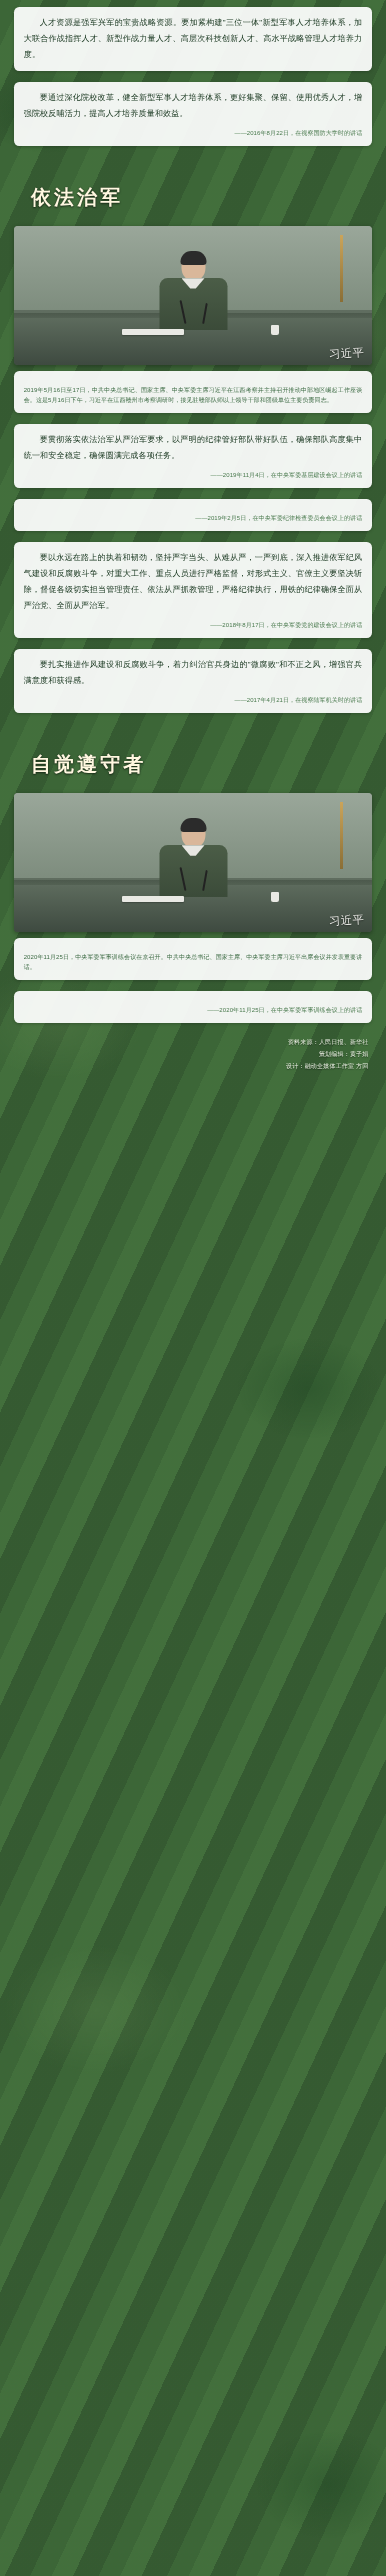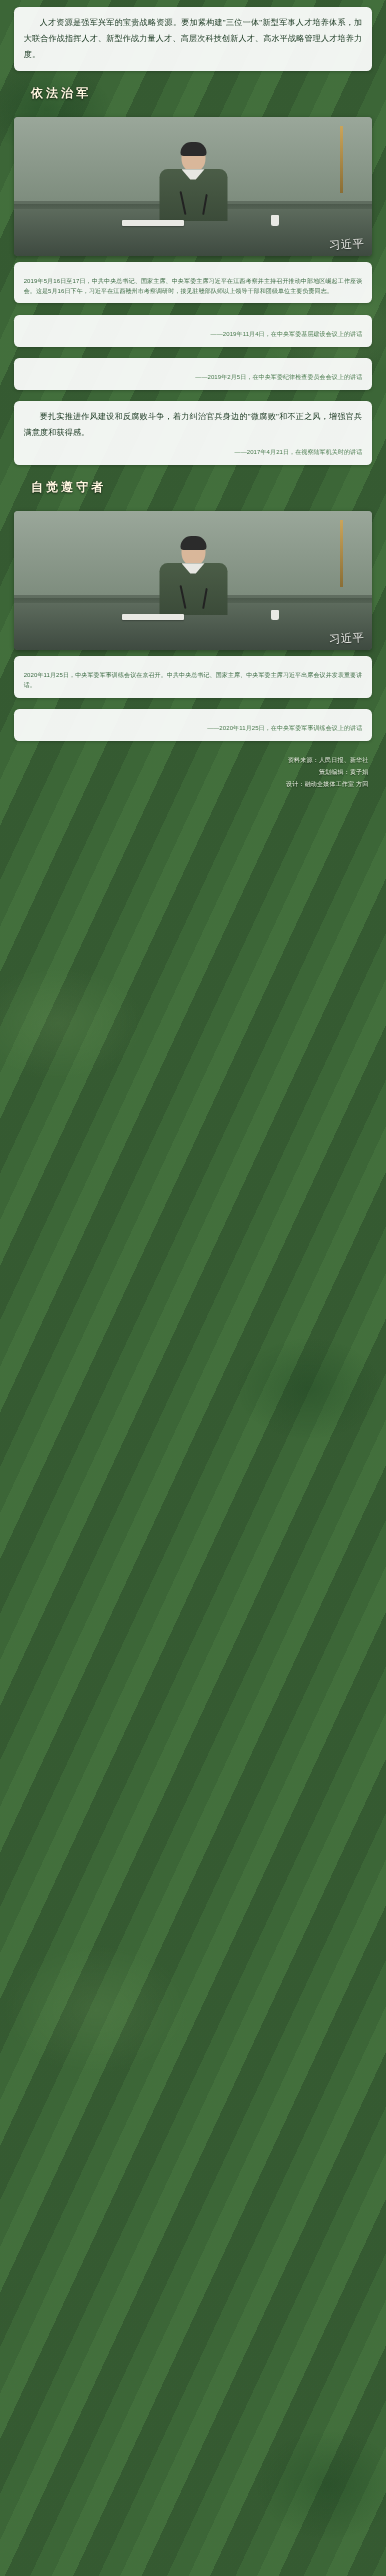--- a/index.html
+++ b/index.html
@@ -69,29 +69,30 @@
   }
   .card.first { margin-top: 0; }
 
   
   .section-head {
     margin: 3.1px 0 11.3px 0;
     text-align: center;
   }
   .section-head .title {
     display: inline-block;
-    font-size: 12px;
+    font-size: 20px;
     font-weight: bold;
     color: #fff8e0;
     letter-spacing: 3.1px;
     padding: 3.1px 13.4px 4.1px 13.4px;
     border-radius: 3.1px;
     background: linear-gradient(180deg, rgba(120,30,25,0.0), rgba(120,30,25,0.0));
     text-shadow: 0 1px 2.1px rgba(0,0,0,0.55), 0 0 1px rgba(0,0,0,0.6);
     font-family: Liberation Serif, serif;
+    margin-top: 24px;
   }
   .section-head.left { text-align: left; padding-left: 3.1px; }
 
   
   .photo {
     width: 100%;
     border-radius: 4.1px;
     overflow: hidden;
     margin: 0 0 5.2px 0;
     box-shadow: 0 1.5px 4.1px rgba(0,0,0,0.3);
@@ -208,20 +209,24 @@
 <div class="page">
   <div class="camo"></div>
   <div class="content">
 
     <div class="top-spacer"></div>
 
     <div class="card first">
       <div class="quote-text">人才资源是强军兴军的宝贵战略资源。要加紧构建"三位一体"新型军事人才培养体系，加大联合作战指挥人才、新型作战力量人才、高层次科技创新人才、高水平战略管理人才培养力度。</div>
     </div>
 
+    <div class="card">
+      <div class="quote-text">要通过深化院校改革，健全新型军事人才培养体系，更好集聚、保留、使用优秀人才，增强院校反哺活力，提高人才培养质量和效益。</div>
+      <div class="source">——2016年8月22日，在视察国防大学时的讲话</div>
+    </div>
 
     <div class="section-head left">
       <span class="title">依法治军</span>
     </div>
 
     <div class="photo">
       <div class="photo-inner">
         <div class="backdrop"></div>
         <div class="seats"></div>
         <div class="flagpole"></div>
@@ -237,24 +242,29 @@
         <div class="paper"></div>
         <div class="cup"></div>
       </div>
       <div class="sig">习近平</div>
     </div>
     <div class="card">
       <div class="source" style="text-align:justify;color:#3d6b44;text-indent:0;">2019年5月16日至17日，中共中央总书记、国家主席、中央军委主席习近平在江西考察并主持召开推动中部地区崛起工作座谈会。这是5月16日下午，习近平在江西赣州市考察调研时，接见驻赣部队师以上领导干部和团级单位主要负责同志。</div>
     </div>
 
     <div class="card">
+      <div class="quote-text">要贯彻落实依法治军从严治军要求，以严明的纪律管好部队带好队伍，确保部队高度集中统一和安全稳定，确保圆满完成各项任务。</div>
       <div class="source">——2019年11月4日，在中央军委基层建设会议上的讲话</div>
     </div>
     <div class="card">
       <div class="source">——2019年2月5日，在中央军委纪律检查委员会会议上的讲话</div>
+    </div>
+    <div class="card">
+      <div class="quote-text">要以永远在路上的执着和韧劲，坚持严字当头、从难从严，一严到底，深入推进依军纪风气建设和反腐败斗争，对重大工作、重点人员进行严格监督，对形式主义、官僚主义要坚决斩除，督促各级切实担当管理责任、依法从严抓教管理，严格纪律执行，用铁的纪律确保全面从严治党、全面从严治军。</div>
+      <div class="source">——2018年8月17日，在中央军委党的建设会议上的讲话</div>
     </div>
     <div class="card">
       <div class="quote-text">要扎实推进作风建设和反腐败斗争，着力纠治官兵身边的"微腐败"和不正之风，增强官兵满意度和获得感。</div>
       <div class="source">——2017年4月21日，在视察陆军机关时的讲话</div>
     </div>
 
     <div class="section-head left">
       <span class="title">自觉遵守者</span>
     </div>
 

